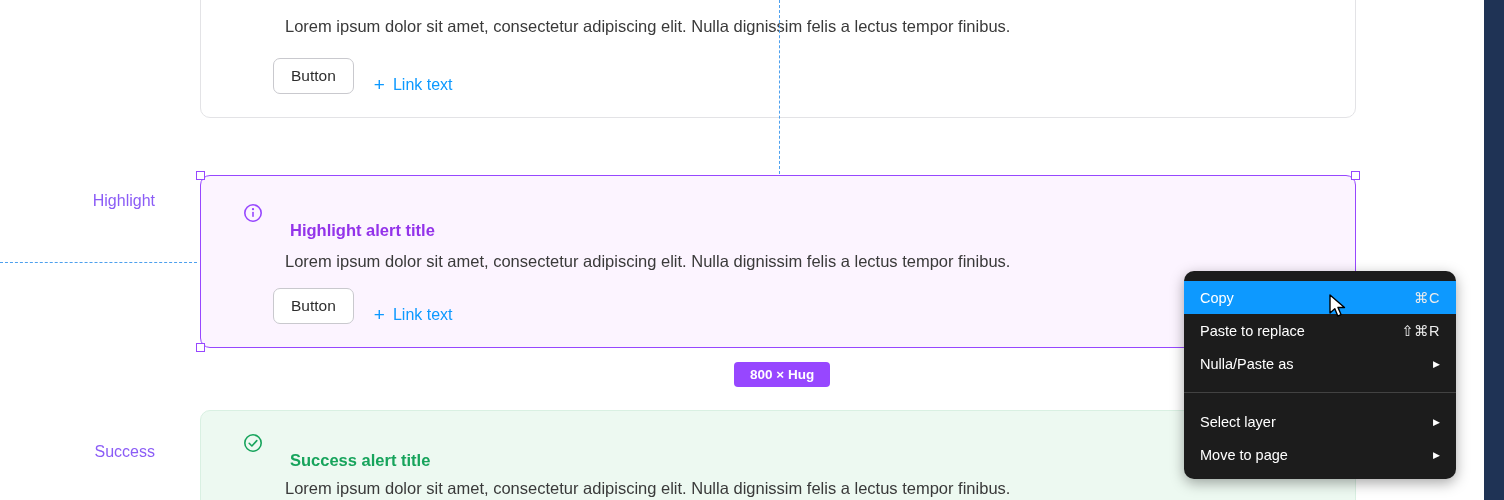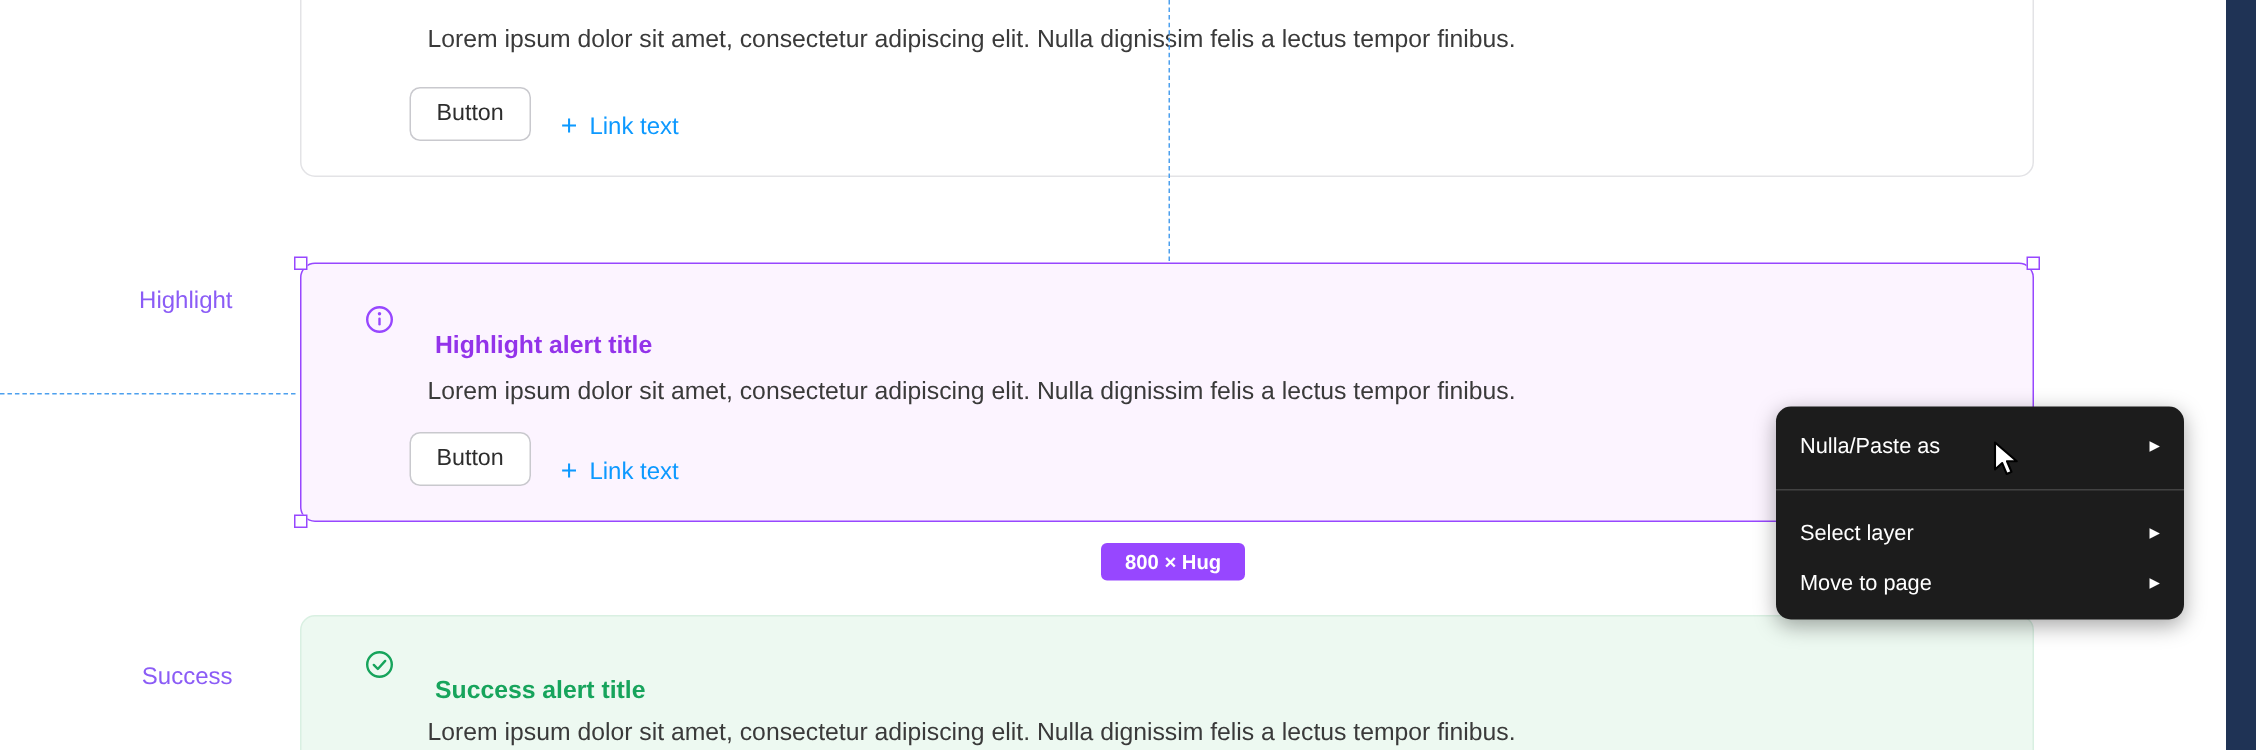--- a/index.html
+++ b/index.html
@@ -121,20 +121,28 @@
       <svg viewBox="0 0 20 20" width="20" height="20">
         <circle cx="10" cy="10" r="8.2" fill="none" stroke="#17a45c" stroke-width="1.6"></circle>
         <path d="M6.2 10.3 L8.9 13 L13.8 7.6" fill="none" stroke="#17a45c" stroke-width="1.6" stroke-linecap="round" stroke-linejoin="round"></path>
       </svg>
     </span>
     <h3 class="alert-title">Success alert title</h3>
     <p class="alert-body">Lorem ipsum dolor sit amet, consectetur adipiscing elit. Nulla dignissim felis a lectus tempor finibus.</p>
   </div>
 
   <div class="context-menu">
+    <div class="menu-item highlighted">
+      <span class="mi-label">Copy</span>
+      <span class="mi-shortcut">⌘C</span>
+    </div>
+    <div class="menu-item">
+      <span class="mi-label">Paste to replace</span>
+      <span class="mi-shortcut">⇧⌘R</span>
+    </div>
     <div class="menu-item">
       <span class="mi-label">Nulla/Paste as</span>
       <span class="mi-arrow">▶</span>
     </div>
     <div class="menu-divider"></div>
     <div class="menu-item">
       <span class="mi-label">Select layer</span>
       <span class="mi-arrow">▶</span>
     </div>
     <div class="menu-item">

